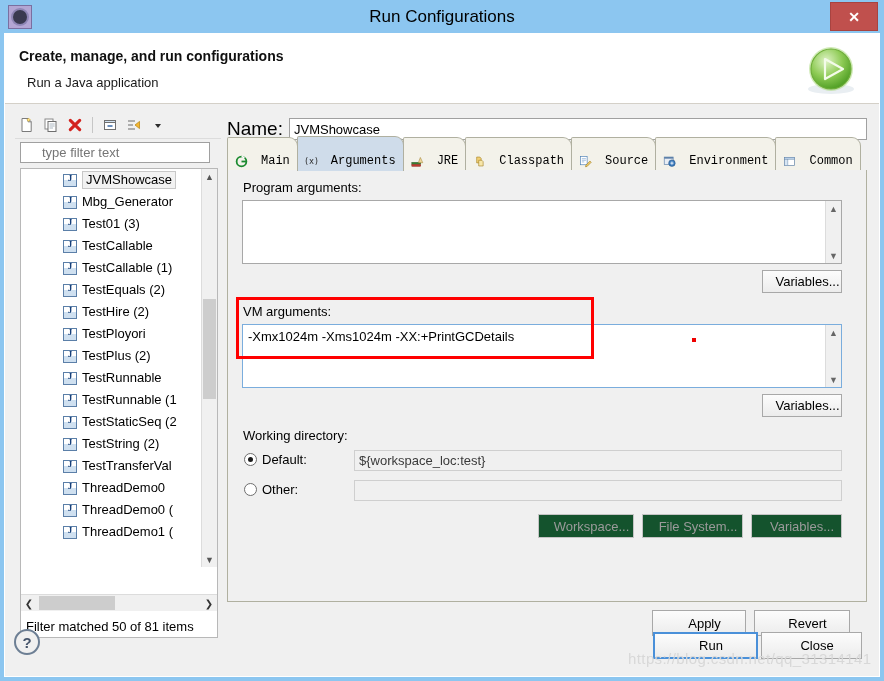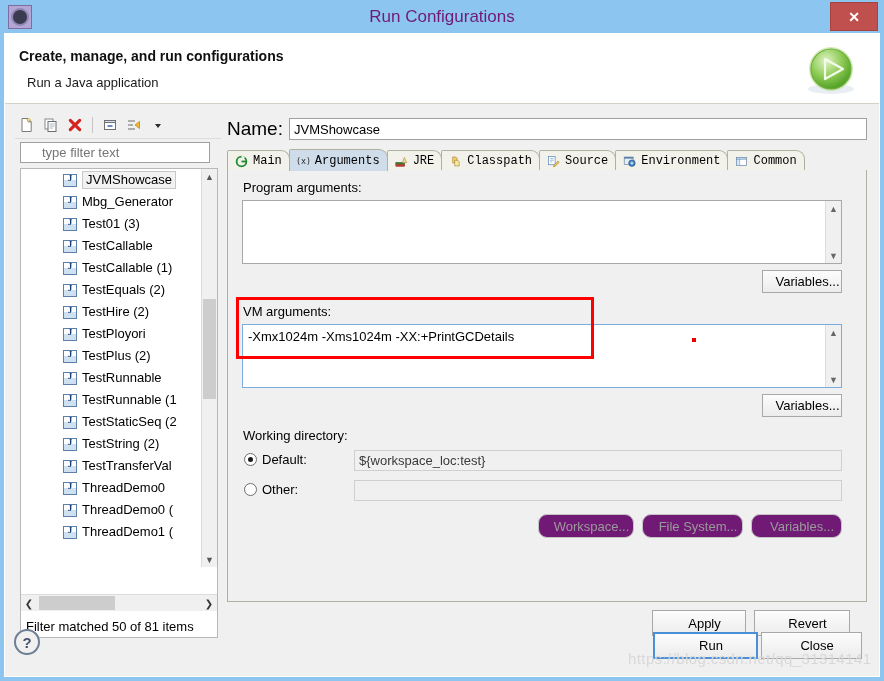--- a/index.html
+++ b/index.html
@@ -23,21 +23,21 @@
     display:flex;align-items:center;justify-content:center;
   }
   .title-icon .gear{
     width:14px;height:14px;border-radius:50%;
     background:#3a3a50;
     box-shadow:0 0 0 2px #8e86b5;
   }
   .title-text{
     position:absolute;left:0;top:0;width:884px;height:33px;
     line-height:33px;text-align:center;
-    font-size:17px;color:#701a75;
+    font-size:17px;color:#000000;
     font-family:"Liberation Sans", sans-serif;
   }
   .close-btn{
     position:absolute;right:6px;top:2px;width:46px;height:27px;
     background:#c0504d;border:1px solid #a84340;
     color:#fff;font-size:14px;font-weight:bold;
     display:flex;align-items:center;justify-content:center;
     cursor:pointer;
   }
   
@@ -165,22 +165,22 @@
     flex:1;height:22px;border:1px solid #a0a0a0;background:#fff;
     font-size:13px;padding:2px 4px;box-sizing:border-box;outline:none;
     font-family:"Liberation Sans", sans-serif;
   }
   .tabs{
     position:absolute;left:0;top:37px;width:640px;height:22px;
     display:flex;align-items:flex-end;
     border-bottom:1px solid #b0b0a0;
   }
   .tab{
-    display:flex;align-items:center;gap:4px;
-    height:20px;padding:0 7px 0 6px;
+    display:flex;align-items:center;gap:12px;
+    height:20px;padding:13px 7px 0 6px;
     font-family:"Liberation Mono", monospace;
     font-size:12px;
     background:#f3f2ea;
     border:1px solid #b0b0a0;border-bottom:none;
     border-top-left-radius:2px;border-top-right-radius:9px;
     margin-right:-1px;cursor:pointer;
     white-space:nowrap;
     position:relative;
   }
   .tab.active{
@@ -226,21 +226,21 @@
   .btn{
     border:1px solid #a8a8a8;
     background:linear-gradient(#fcfcfc,#ececec);
     font-size:13px;color:#000;
     display:flex;align-items:center;justify-content:center;
     cursor:pointer;
     font-family:"Liberation Sans", sans-serif;
     box-sizing:border-box;
     padding-left:11px;
   }
-  .btn.disabled{color:#9a9a9a;background:#701a75;border-color:#c4c4c4;border-radius:9px;}
+  .btn.disabled{color:#9a9a9a;background:#14532d;border-color:#c4c4c4;}
   .btn.default{border:2px solid #4a90d9;}
   .radio-row{position:absolute;display:flex;align-items:center;}
   .radio{
     width:13px;height:13px;border-radius:50%;
     border:1px solid #6e6e6e;background:#fff;
     margin-right:5px;flex:0 0 auto;position:relative;cursor:pointer;
     box-sizing:border-box;
   }
   .radio.on:after{
     content:"";position:absolute;left:3px;top:3px;width:5px;height:5px;

